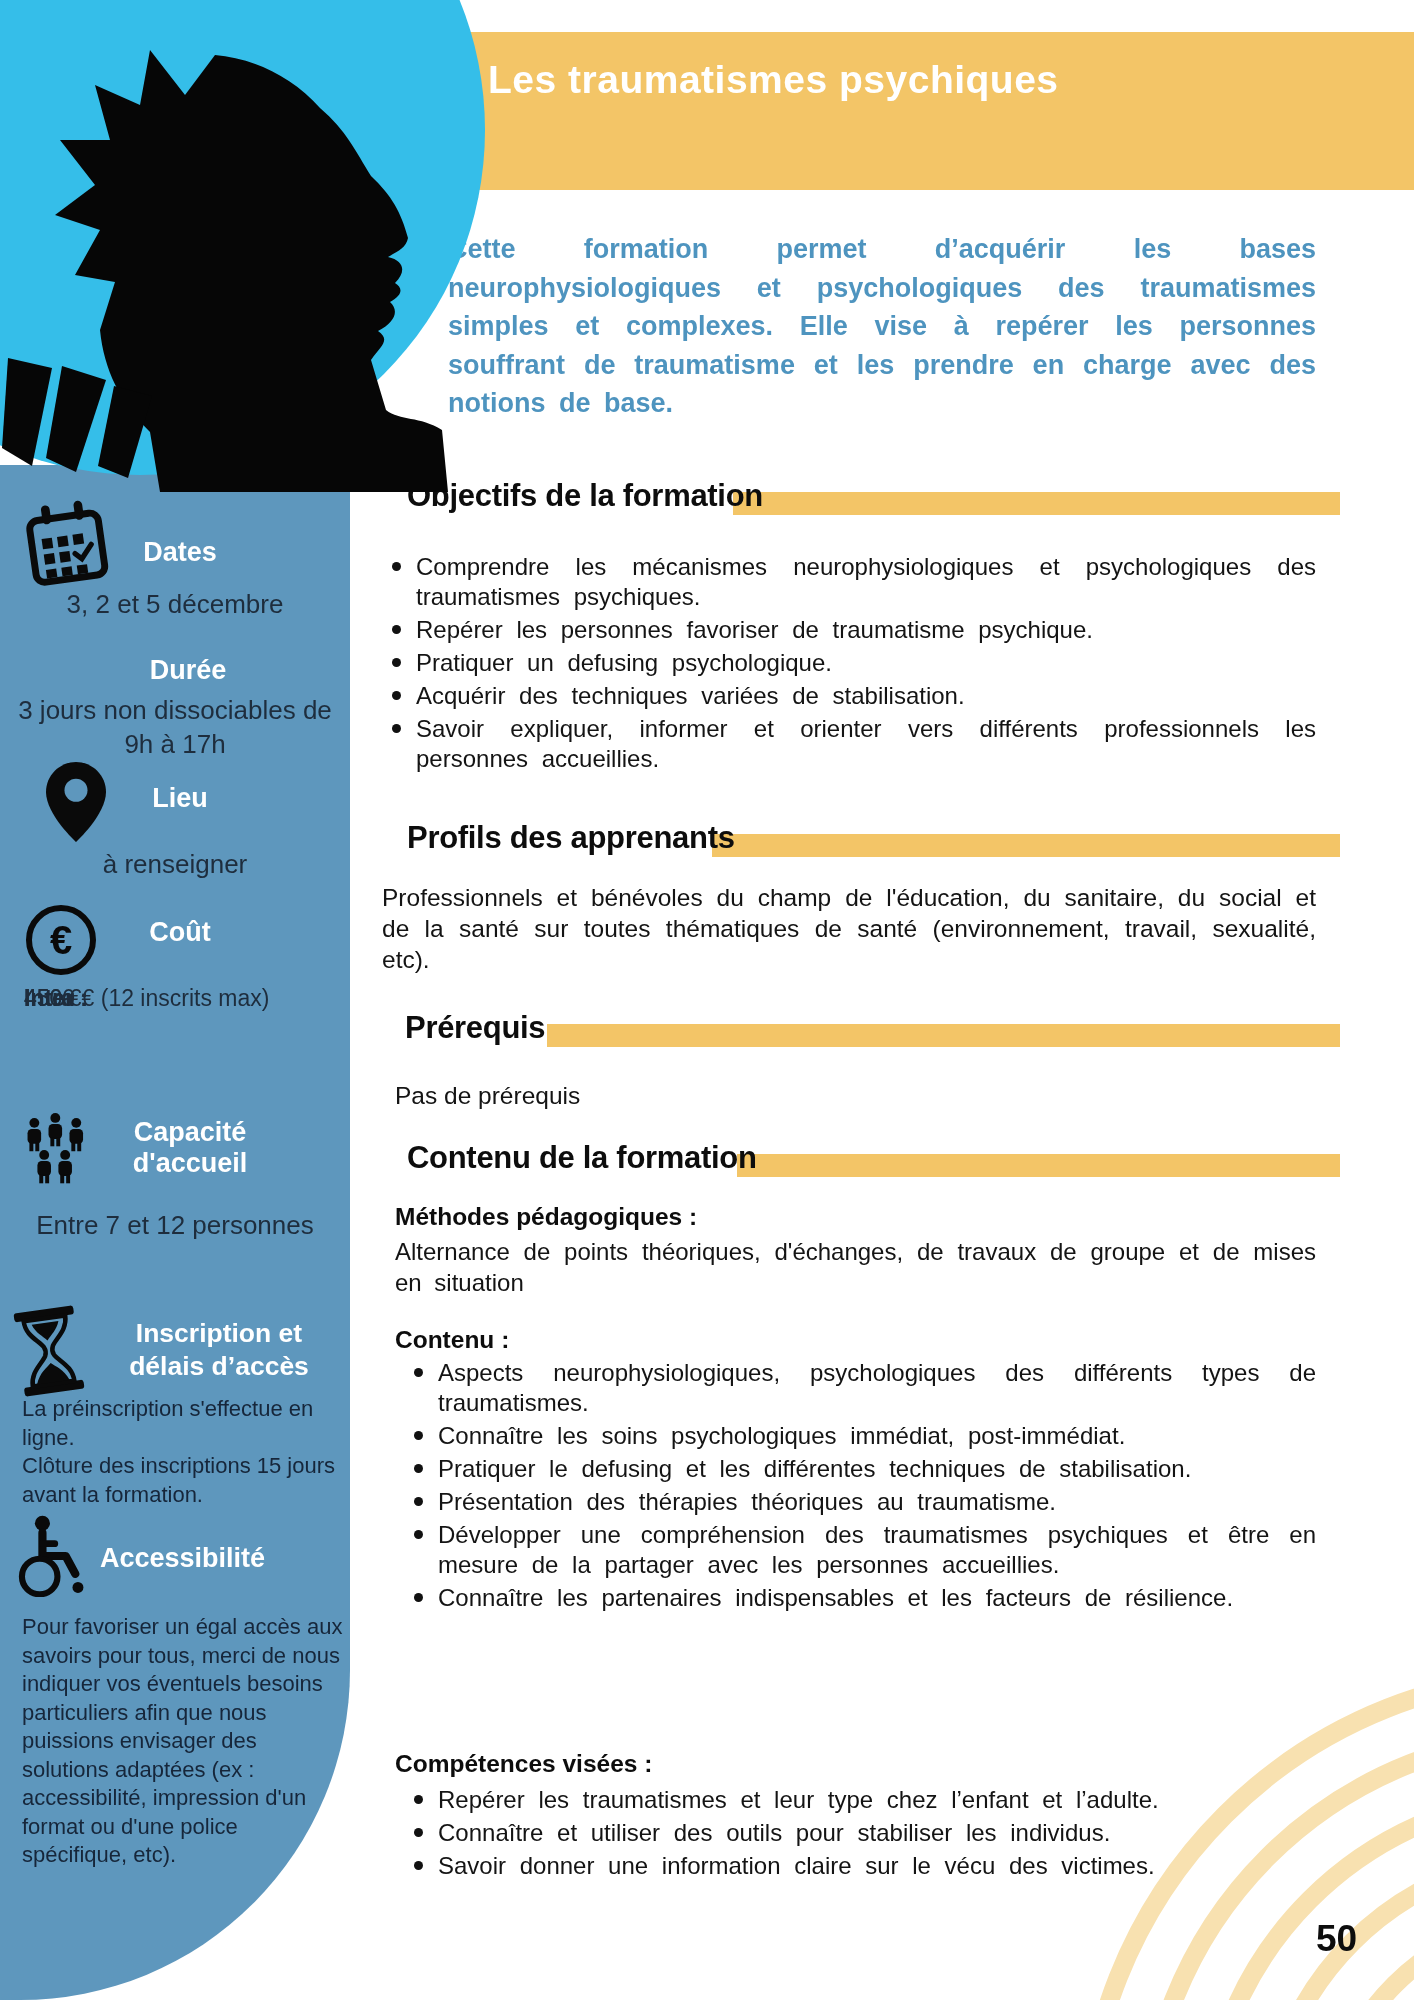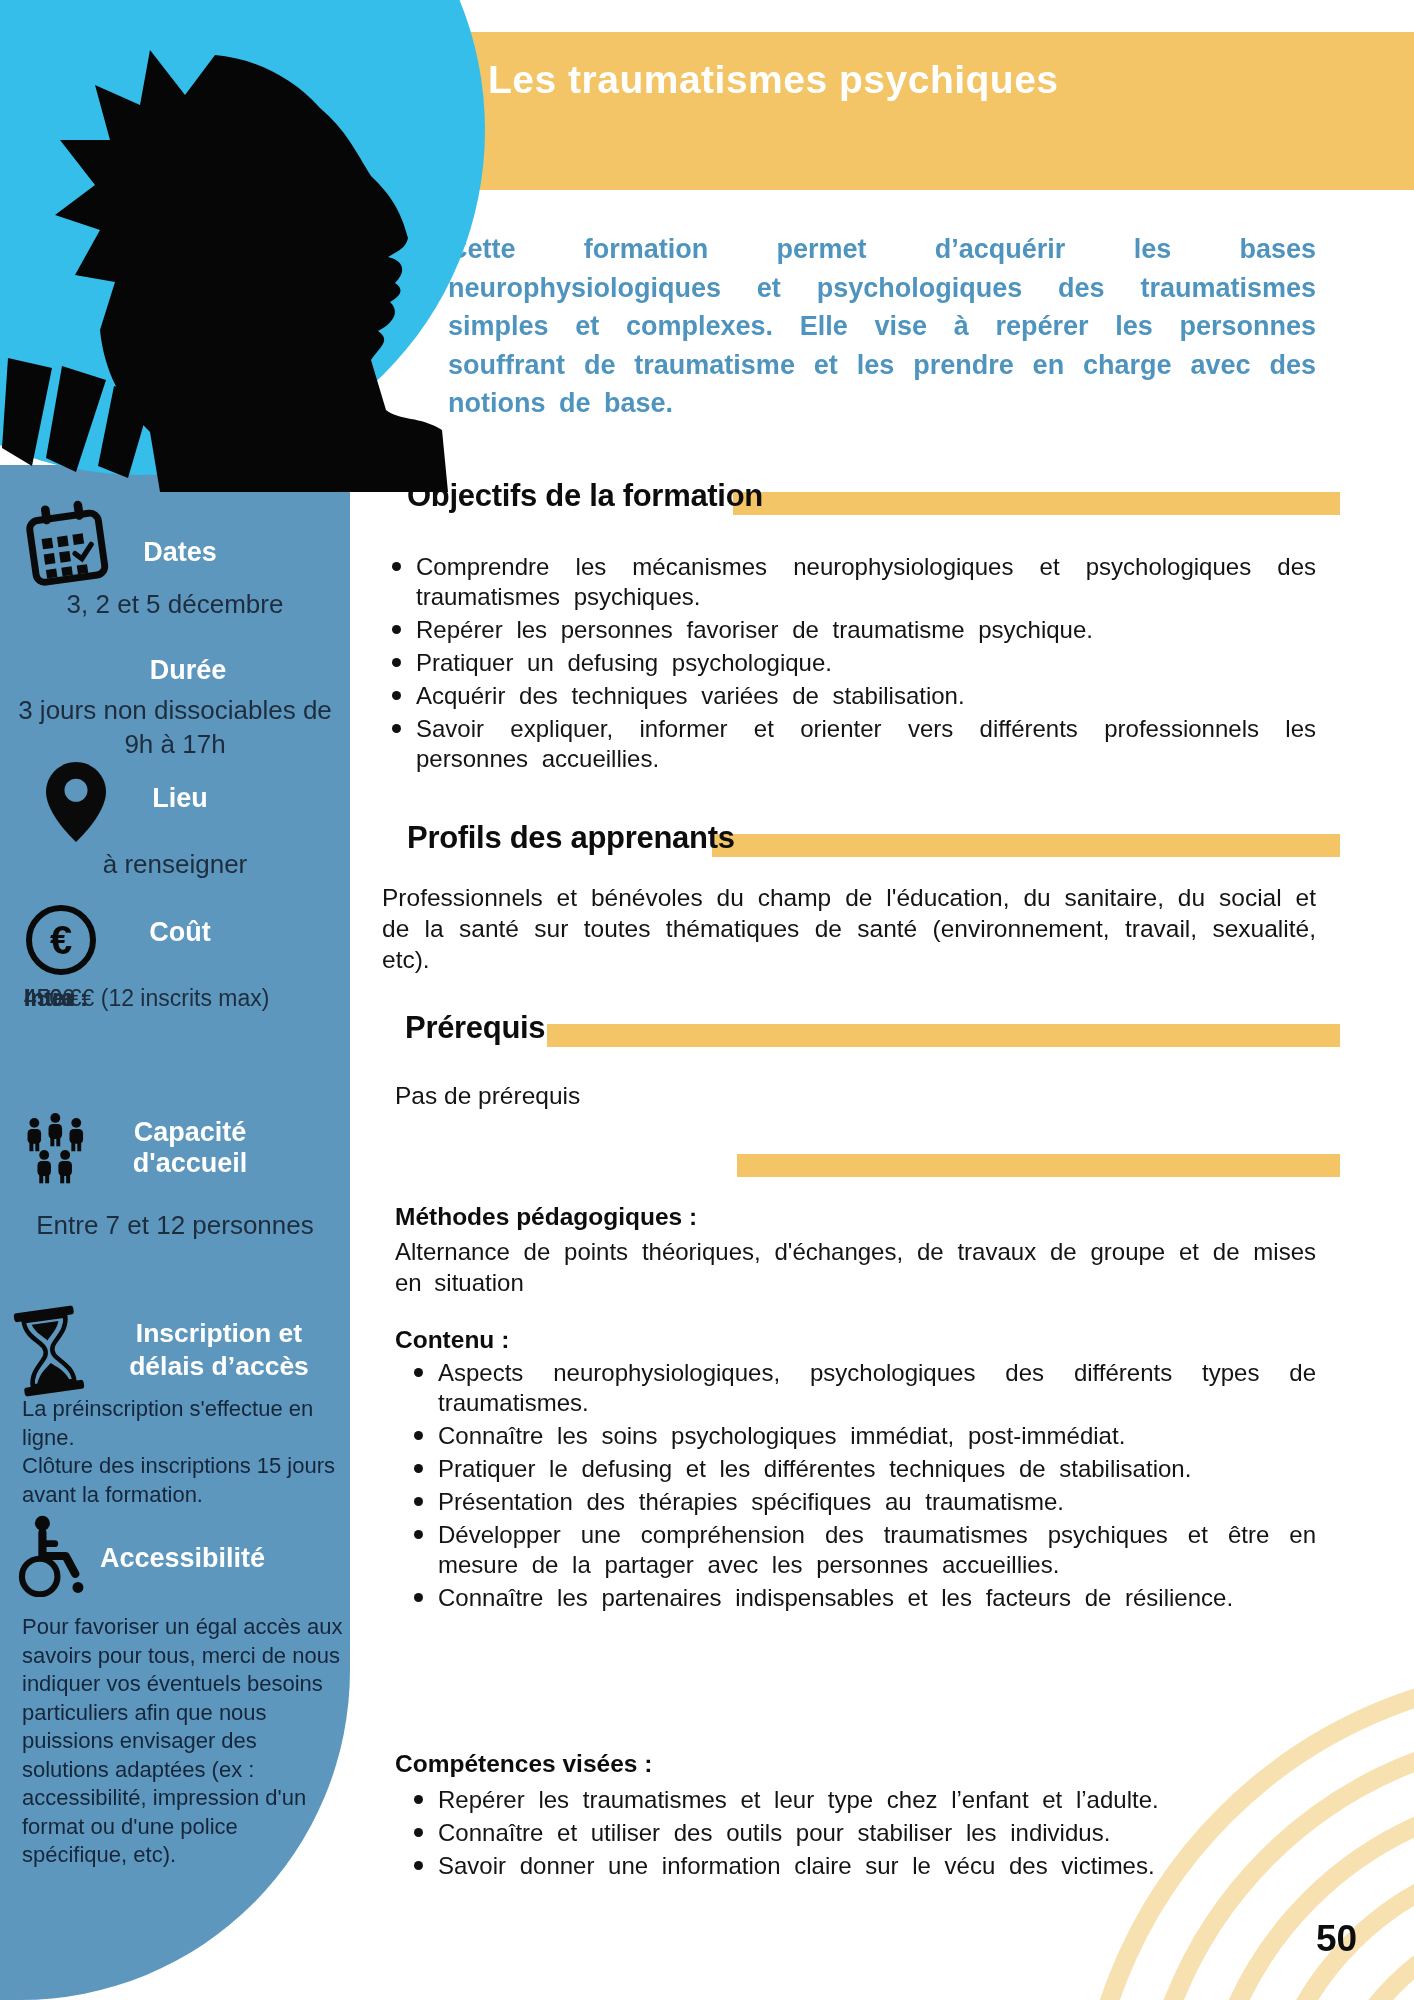--- a/index.html
+++ b/index.html
@@ -230,31 +230,32 @@
   </ul>
 
   <div class="sec-h h-profils">Profils des apprenants</div>
   <div class="bar bar-profils"></div>
   <div class="body-txt p-profils">Professionnels et bénévoles du champ de l'éducation, du sanitaire, du social et de la santé sur toutes thématiques de santé (environnement, travail, sexualité, etc).</div>
 
   <div class="sec-h h-prerequis">Prérequis</div>
   <div class="bar bar-prerequis"></div>
   <div class="body-txt p-prerequis">Pas de prérequis</div>
 
+  <div class="sec-h h-contenu">Contenu de la formation</div>
   <div class="bar bar-contenu"></div>
 
   <div class="lbl l-methodes">Méthodes pédagogiques :</div>
   <div class="body-txt p-methodes">Alternance de points théoriques, d'échanges, de travaux de groupe et de mises en situation</div>
 
   <div class="lbl l-contenu">Contenu :</div>
   <ul class="blist u-contenu">
     <li><span>Aspects neurophysiologiques, psychologiques des différents types de traumatismes.</span></li>
     <li><span>Connaître les soins psychologiques immédiat, post-immédiat.</span></li>
     <li><span>Pratiquer le defusing et les différentes techniques de stabilisation.</span></li>
-    <li><span>Présentation des thérapies spécifiques au traumatisme.</span></li>
+    <li><span>Présentation des thérapies théoriques au traumatisme.</span></li>
     <li><span>Développer une compréhension des traumatismes psychiques et être en mesure de la partager avec les personnes accueillies.</span></li>
     <li><span>Connaître les partenaires indispensables et les facteurs de résilience.</span></li>
   </ul>
 
   <div class="lbl l-skills">Compétences visées :</div>
   <ul class="blist u-skills">
     <li><span>Repérer les traumatismes et leur type chez l’enfant et l’adulte.</span></li>
     <li><span>Connaître et utiliser des outils pour stabiliser les individus.</span></li>
     <li><span>Savoir donner une information claire sur le vécu des victimes.</span></li>
   </ul>

